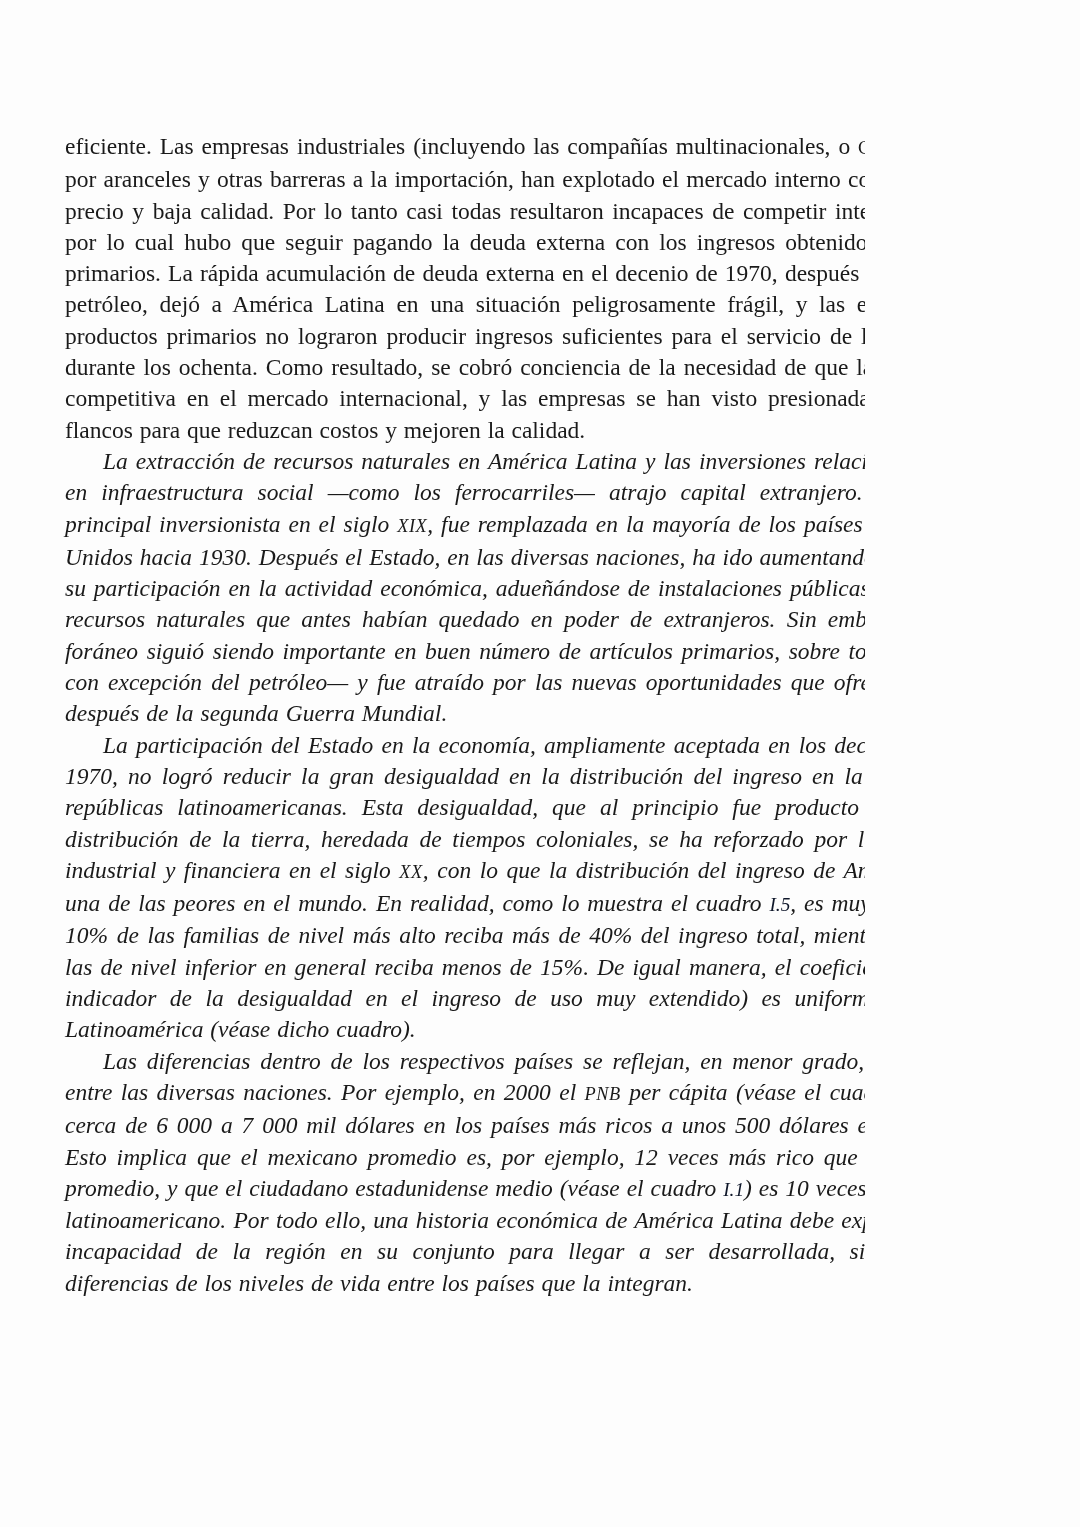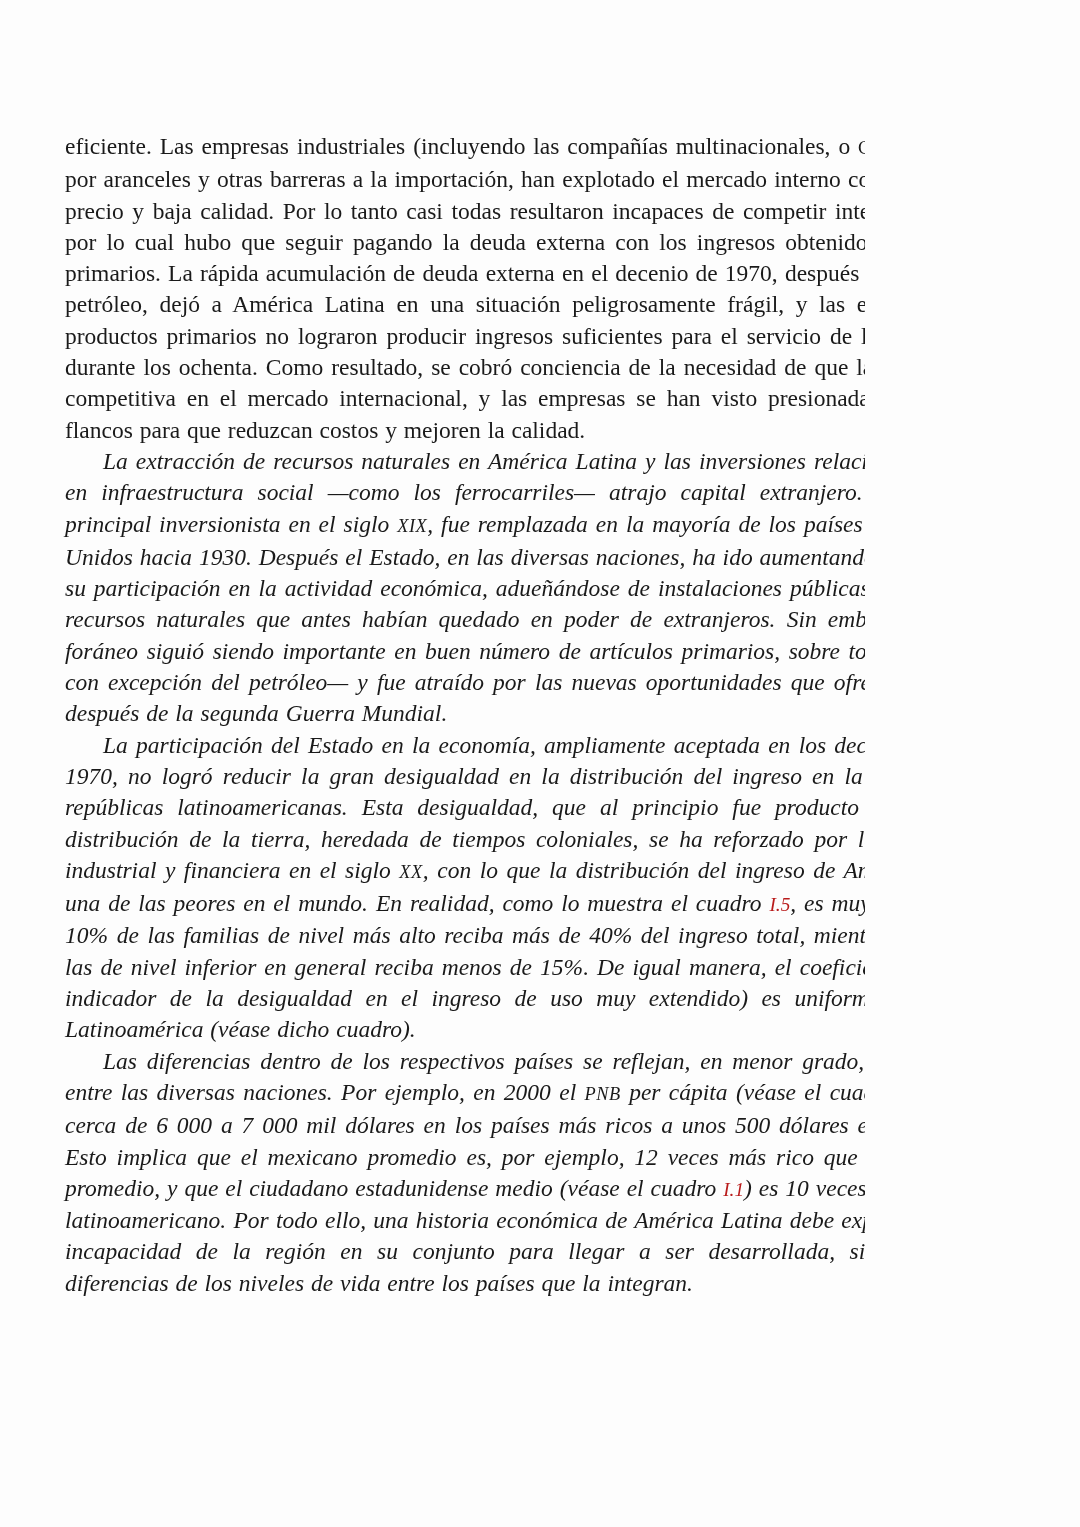--- a/index.html
+++ b/index.html
@@ -35,21 +35,21 @@
   .text-block p.indent {
     text-indent: 38px;
     font-style: italic;
   }
   .sc {
     font-size: 0.78em;
     letter-spacing: 0.03em;
   }
   .ref {
     font-size: 0.82em;
-    color: #b91c1c;
+    color: #0f172a;
     text-decoration: none;
     cursor: pointer;
   }
 </style>
 </head>
 <body>
 
 <div class="page">
   <div class="text-block" id="text-block">
       <p class="">eficiente. Las empresas industriales (incluyendo las compañías multinacionales, o <span class="sc">CMN</span>), protegidas por aranceles y otras barreras a la importación, han explotado el mercado interno con bienes de alto precio y baja calidad. Por lo tanto casi todas resultaron incapaces de competir internacionalmente, por lo cual hubo que seguir pagando la deuda externa con los ingresos obtenidos por productos primarios. La rápida acumulación de deuda externa en el decenio de 1970, después de dos crisis del petróleo, dejó a América Latina en una situación peligrosamente frágil, y las exportaciones de productos primarios no lograron producir ingresos suficientes para el servicio de la deuda externa durante los ochenta. Como resultado, se cobró conciencia de la necesidad de que la industria fuese competitiva en el mercado internacional, y las empresas se han visto presionadas por todos los flancos para que reduzcan costos y mejoren la calidad.</p>

